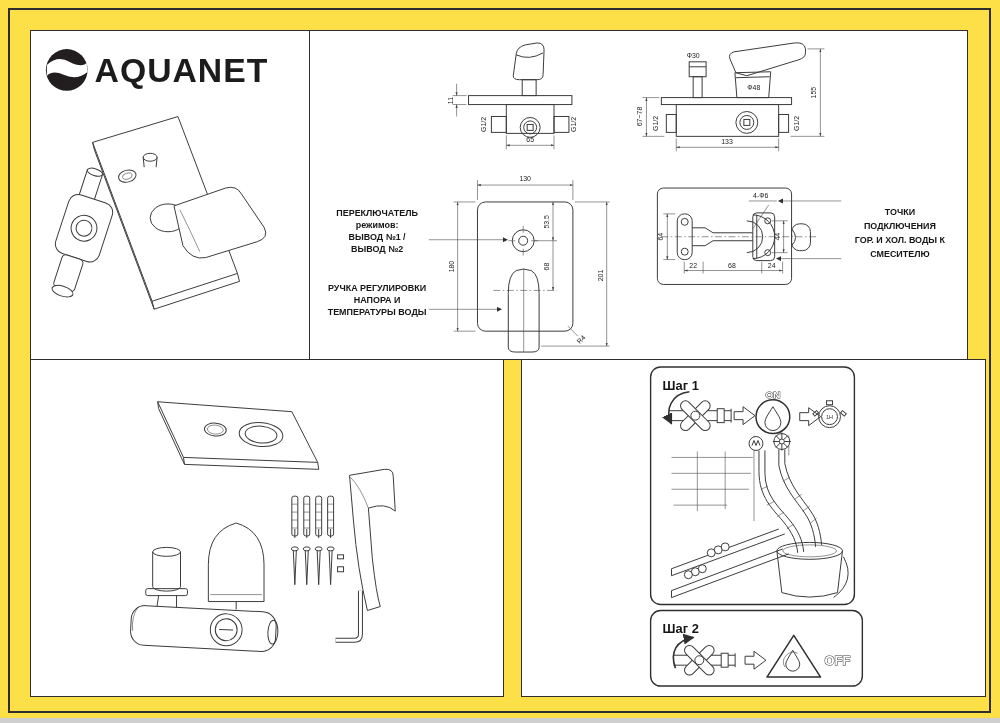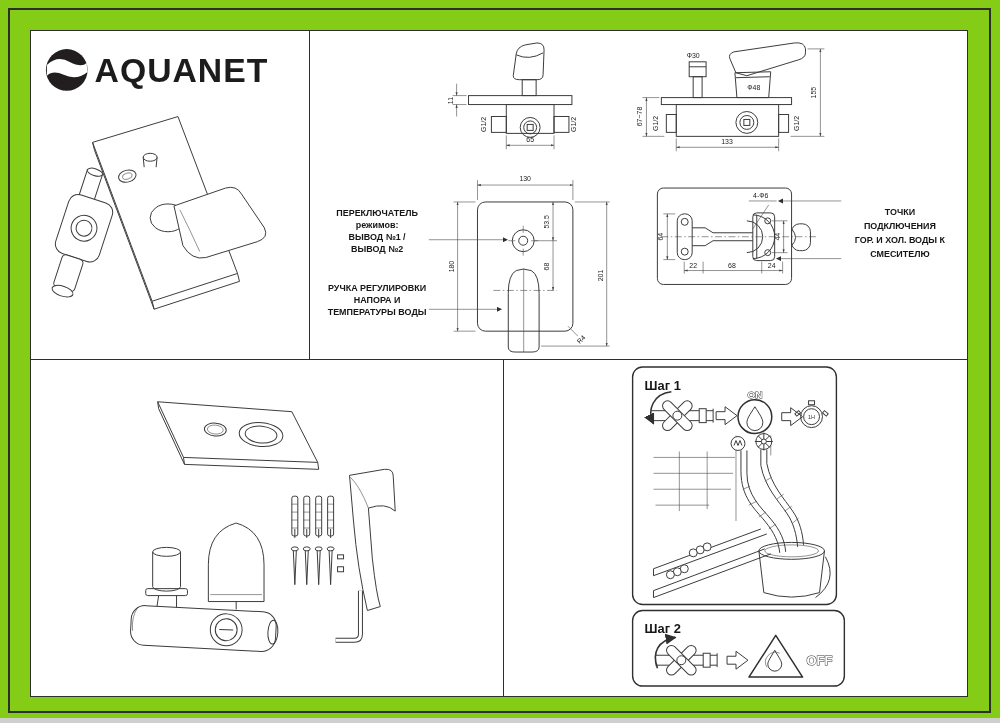--- a/index.html
+++ b/index.html
@@ -1,23 +1,23 @@
 <!DOCTYPE html>
 <html><head>
 <meta charset="utf-8">
 <style>
   html,body{margin:0;padding:0;background:#ffffff;font-family:"Liberation Sans",sans-serif}
-  .sheet{position:relative;width:1000px;height:723px;background:#84cc16;overflow:hidden}
+  .sheet{position:relative;width:1000px;height:723px;background:#fde047;overflow:hidden}
   .outer{position:absolute;left:8px;top:8px;width:979px;height:701px;border:2px solid #2e2e2e}
   .edge{position:absolute;left:0;bottom:0;width:1000px;height:5px;background:#cfcfcf}
   .panel{position:absolute;border:1px solid #2e2e2e;background:#fff;box-sizing:border-box}
   .tl{left:30px;top:30px;width:280px;height:330px}
   .tr{left:309px;top:30px;width:659px;height:330px}
   .bl{left:30px;top:359px;width:474px;height:338px}
-  .br{left:503px;top:359px;width:465px;height:338px}
+  .br{left:521px;top:359px;width:465px;height:338px}
   svg.draw{display:block;width:100%;height:100%}
   .ln{fill:none;stroke:#3b3b3b;stroke-width:1}
   .ln2{fill:none;stroke:#2f2f2f;stroke-width:1.5}
   .lnf{fill:#ffffff;stroke:#3b3b3b;stroke-width:1}
   .box{fill:#ffffff;stroke:#2f2f2f;stroke-width:1.4}
   .arr{fill:none;stroke:#333333;stroke-width:1.6}
   .dim{stroke:#4a4a4a;stroke-width:.6;fill:none}
   .cen{stroke:#4a4a4a;stroke-width:.6;fill:none;stroke-dasharray:7 2.5 1.5 2.5}
   .keyo{fill:none;stroke:#3b3b3b;stroke-width:5;stroke-linejoin:round}
   .keyi{fill:none;stroke:#ffffff;stroke-width:3;stroke-linejoin:round}

